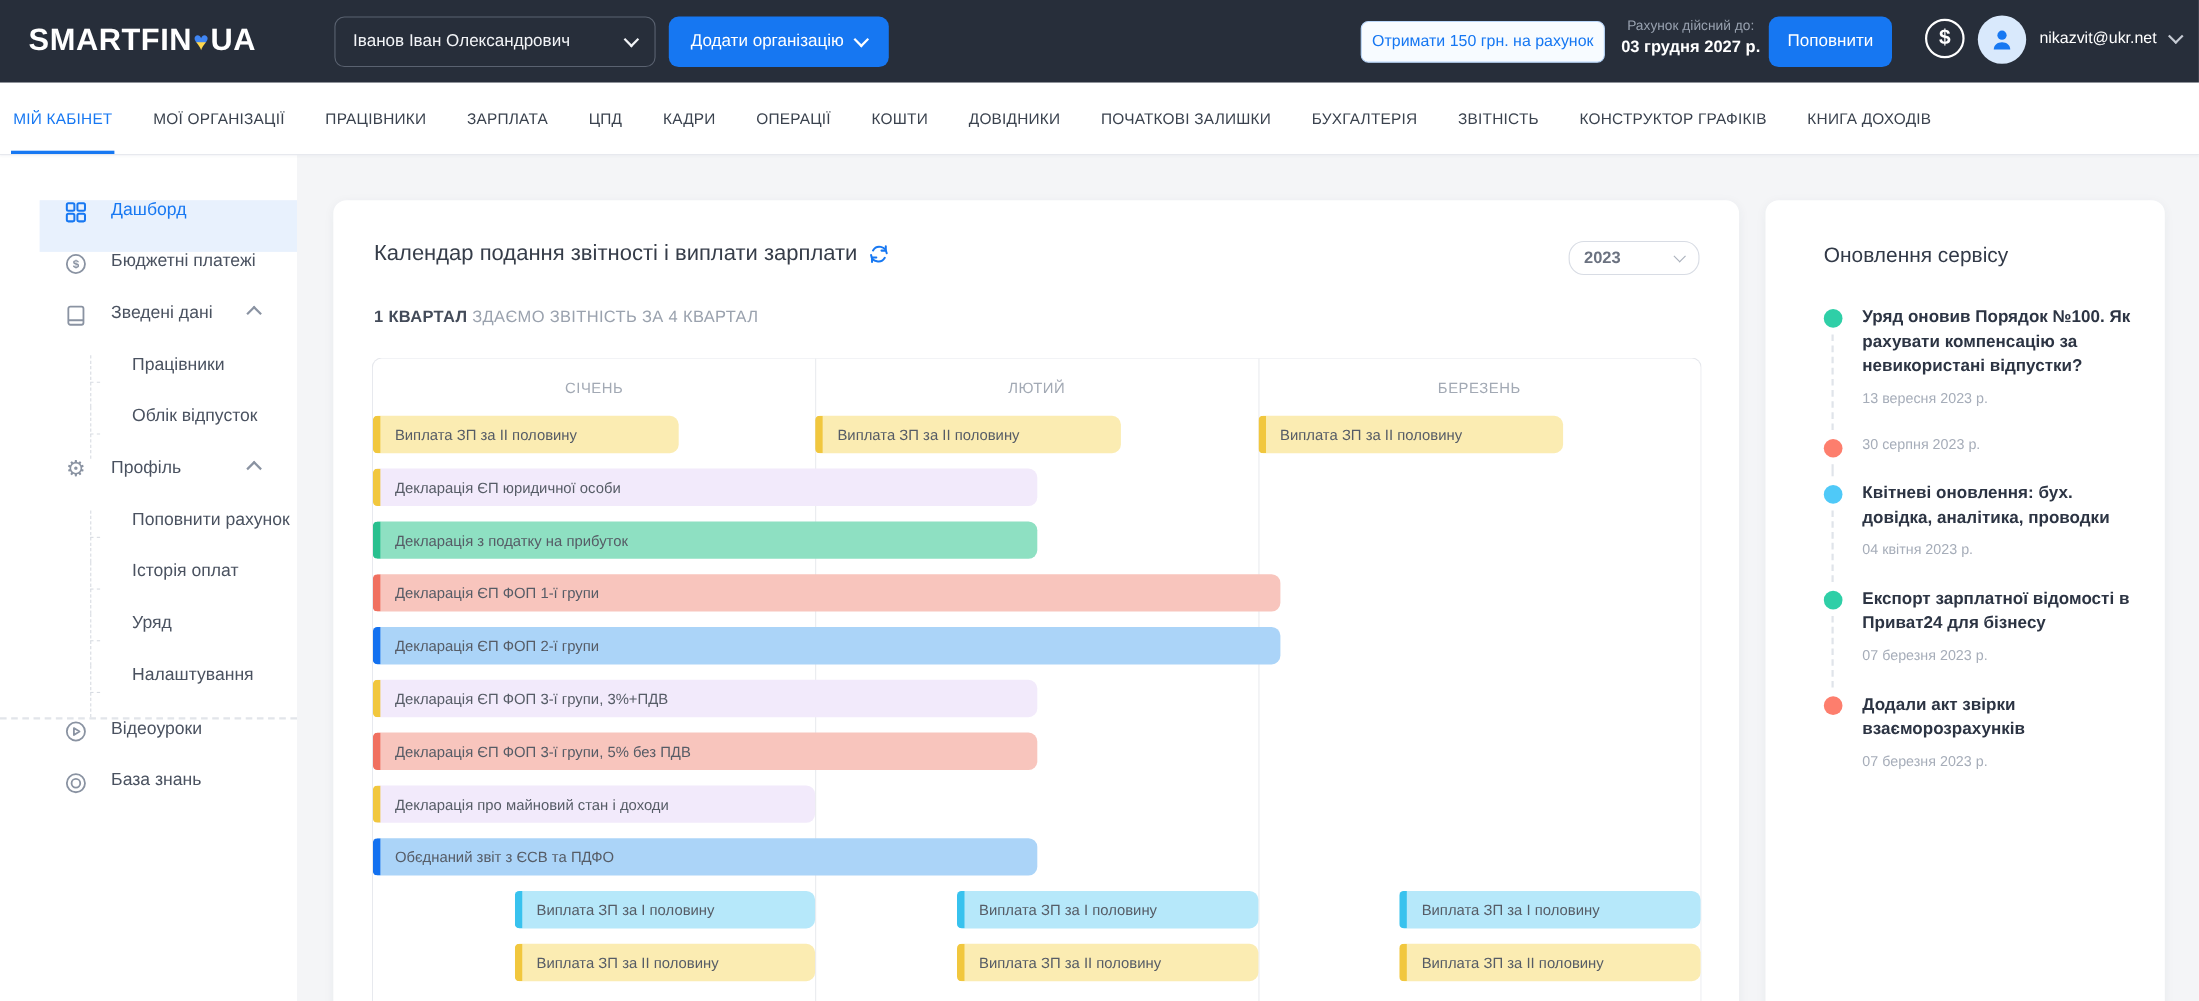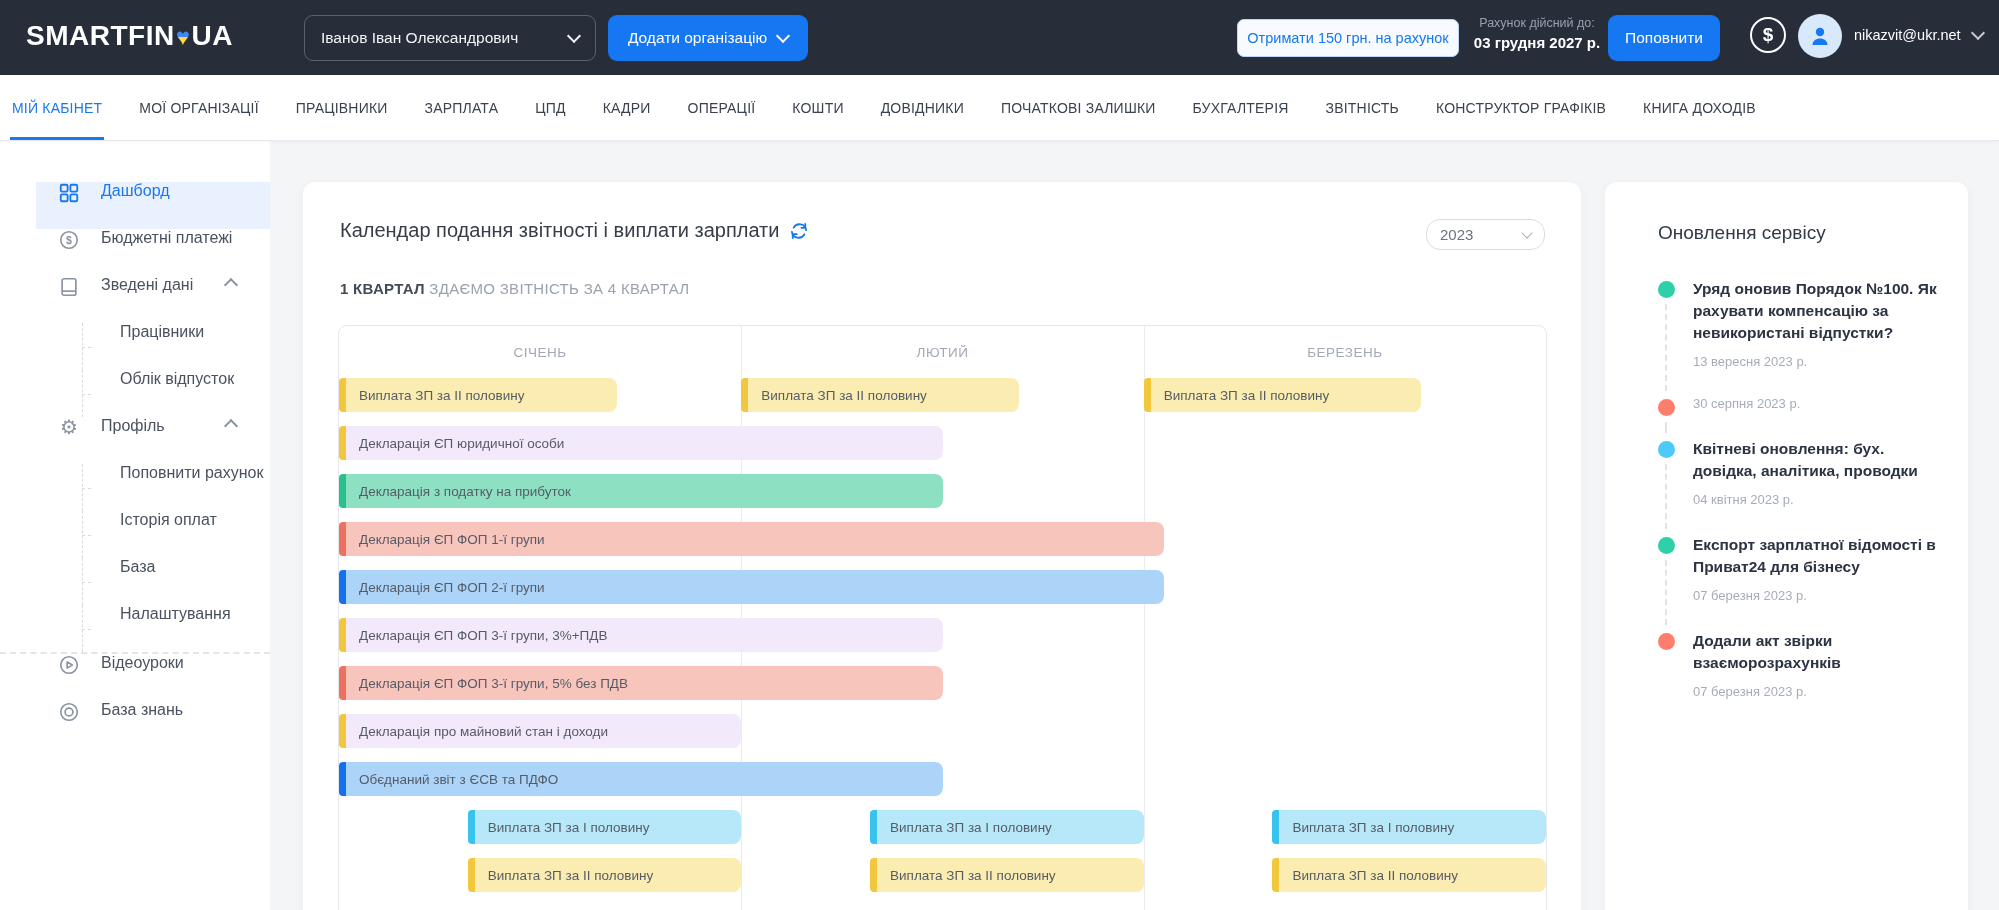--- a/index.html
+++ b/index.html
@@ -74,21 +74,21 @@
   .card{position:absolute;background:#fff;border-radius:12px;box-shadow:0 2px 10px rgba(40,50,70,.05);}
   .main-card{left:303px;top:182px;width:1278px;height:780px;}
   .updates-card{left:1605px;top:182px;width:363px;height:780px;box-sizing:border-box;padding:40px 30px 0 53px;}
   
   .card-head{position:absolute;left:37px;top:37px;display:flex;align-items:center;gap:10px;}
   .main-title{font-size:20px;color:#363d49;font-weight:500;}
   .refresh{width:20px;height:20px;display:inline-flex;cursor:pointer;}
   .year-select{
     position:absolute;right:36px;top:37px;width:119px;height:31px;box-sizing:border-box;
     border:1px solid #d8dce4;border-radius:14px;color:#6b7280;font-size:15px;
-    display:flex;align-items:center;justify-content:space-between;padding:0 13px;cursor:pointer;
+    display:flex;align-items:center;justify-content:space-between;padding:0 13px;cursor:pointer;font-weight:bold;
   }
   .year-select .chev{width:7px;height:7px;color:#aab1bc;border-width:1.5px;}
   .quarter{position:absolute;left:37px;top:98px;font-size:15px;letter-spacing:.3px;}
   .quarter b{color:#434b59;font-weight:700;}
   .quarter span{color:#9aa2ae;}
   
   .gantt{position:absolute;left:35px;top:143px;width:1209px;height:640px;border:1px solid #e5e7ec;border-bottom:none;border-radius:9px 9px 0 0;box-sizing:border-box;}
   .months{position:absolute;left:0;top:0;width:100%;height:52px;display:grid;grid-template-columns:1fr 1fr 1fr;align-items:center;text-align:center;color:#a2a9b4;font-size:13.5px;letter-spacing:.5px;}
   .vline{position:absolute;top:0;bottom:0;width:1px;background:#e9ebef;}
   .vline.v1{left:33.333%;} .vline.v2{left:66.667%;}
@@ -206,21 +206,21 @@
       <span class="s-label">Профіль</span>
       <span class="chev up"></span>
     </div>
     <div class="s-item sub">
       <span class="s-label">Поповнити рахунок</span>
     </div>
     <div class="s-item sub">
       <span class="s-label">Історія оплат</span>
     </div>
     <div class="s-item sub">
-      <span class="s-label">База</span>
+      <span class="s-label">Уряд</span>
     </div>
     <div class="s-item sub">
       <span class="s-label">Налаштування</span>
     </div>
     <div class="s-divider"></div>
     <div class="s-item">
       <span class="s-icon">
         <svg width="22" height="22" viewBox="0 0 24 24" fill="none" stroke="currentColor" stroke-width="1.8">
           <circle cx="12" cy="12" r="9"></circle>
           <path d="M10 8.6l5.6 3.4-5.6 3.4z" stroke-linejoin="round"></path>

